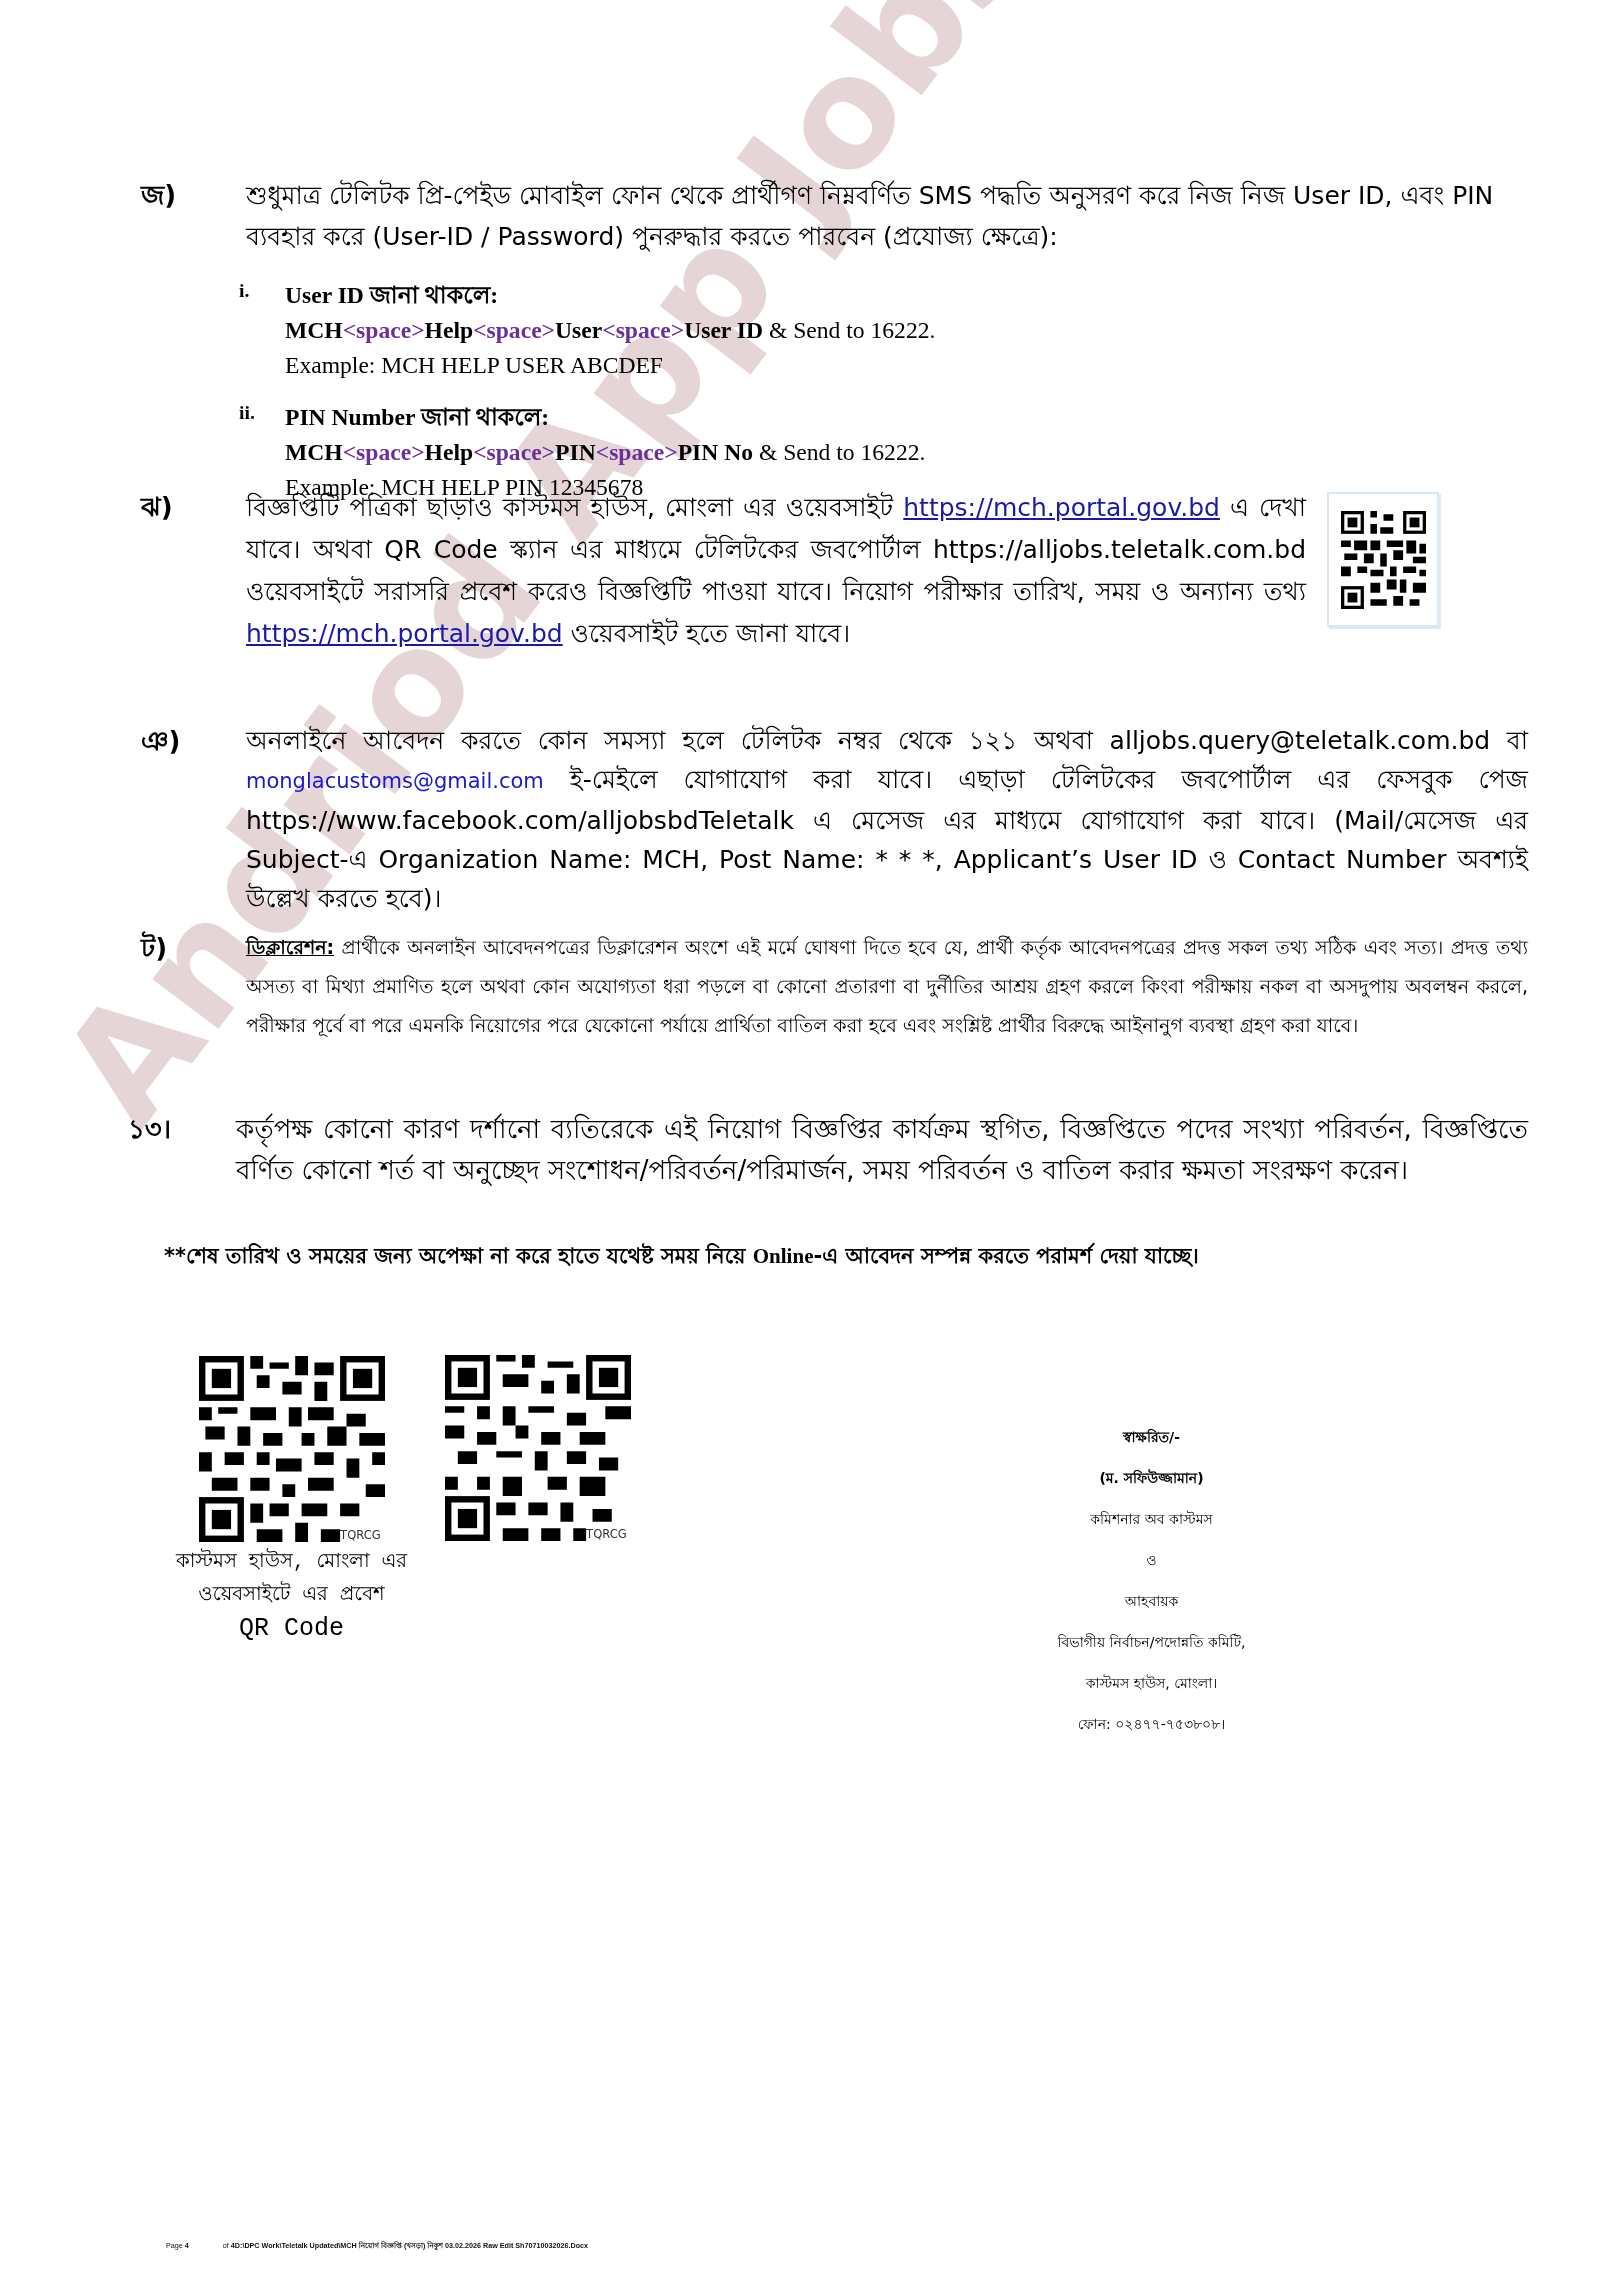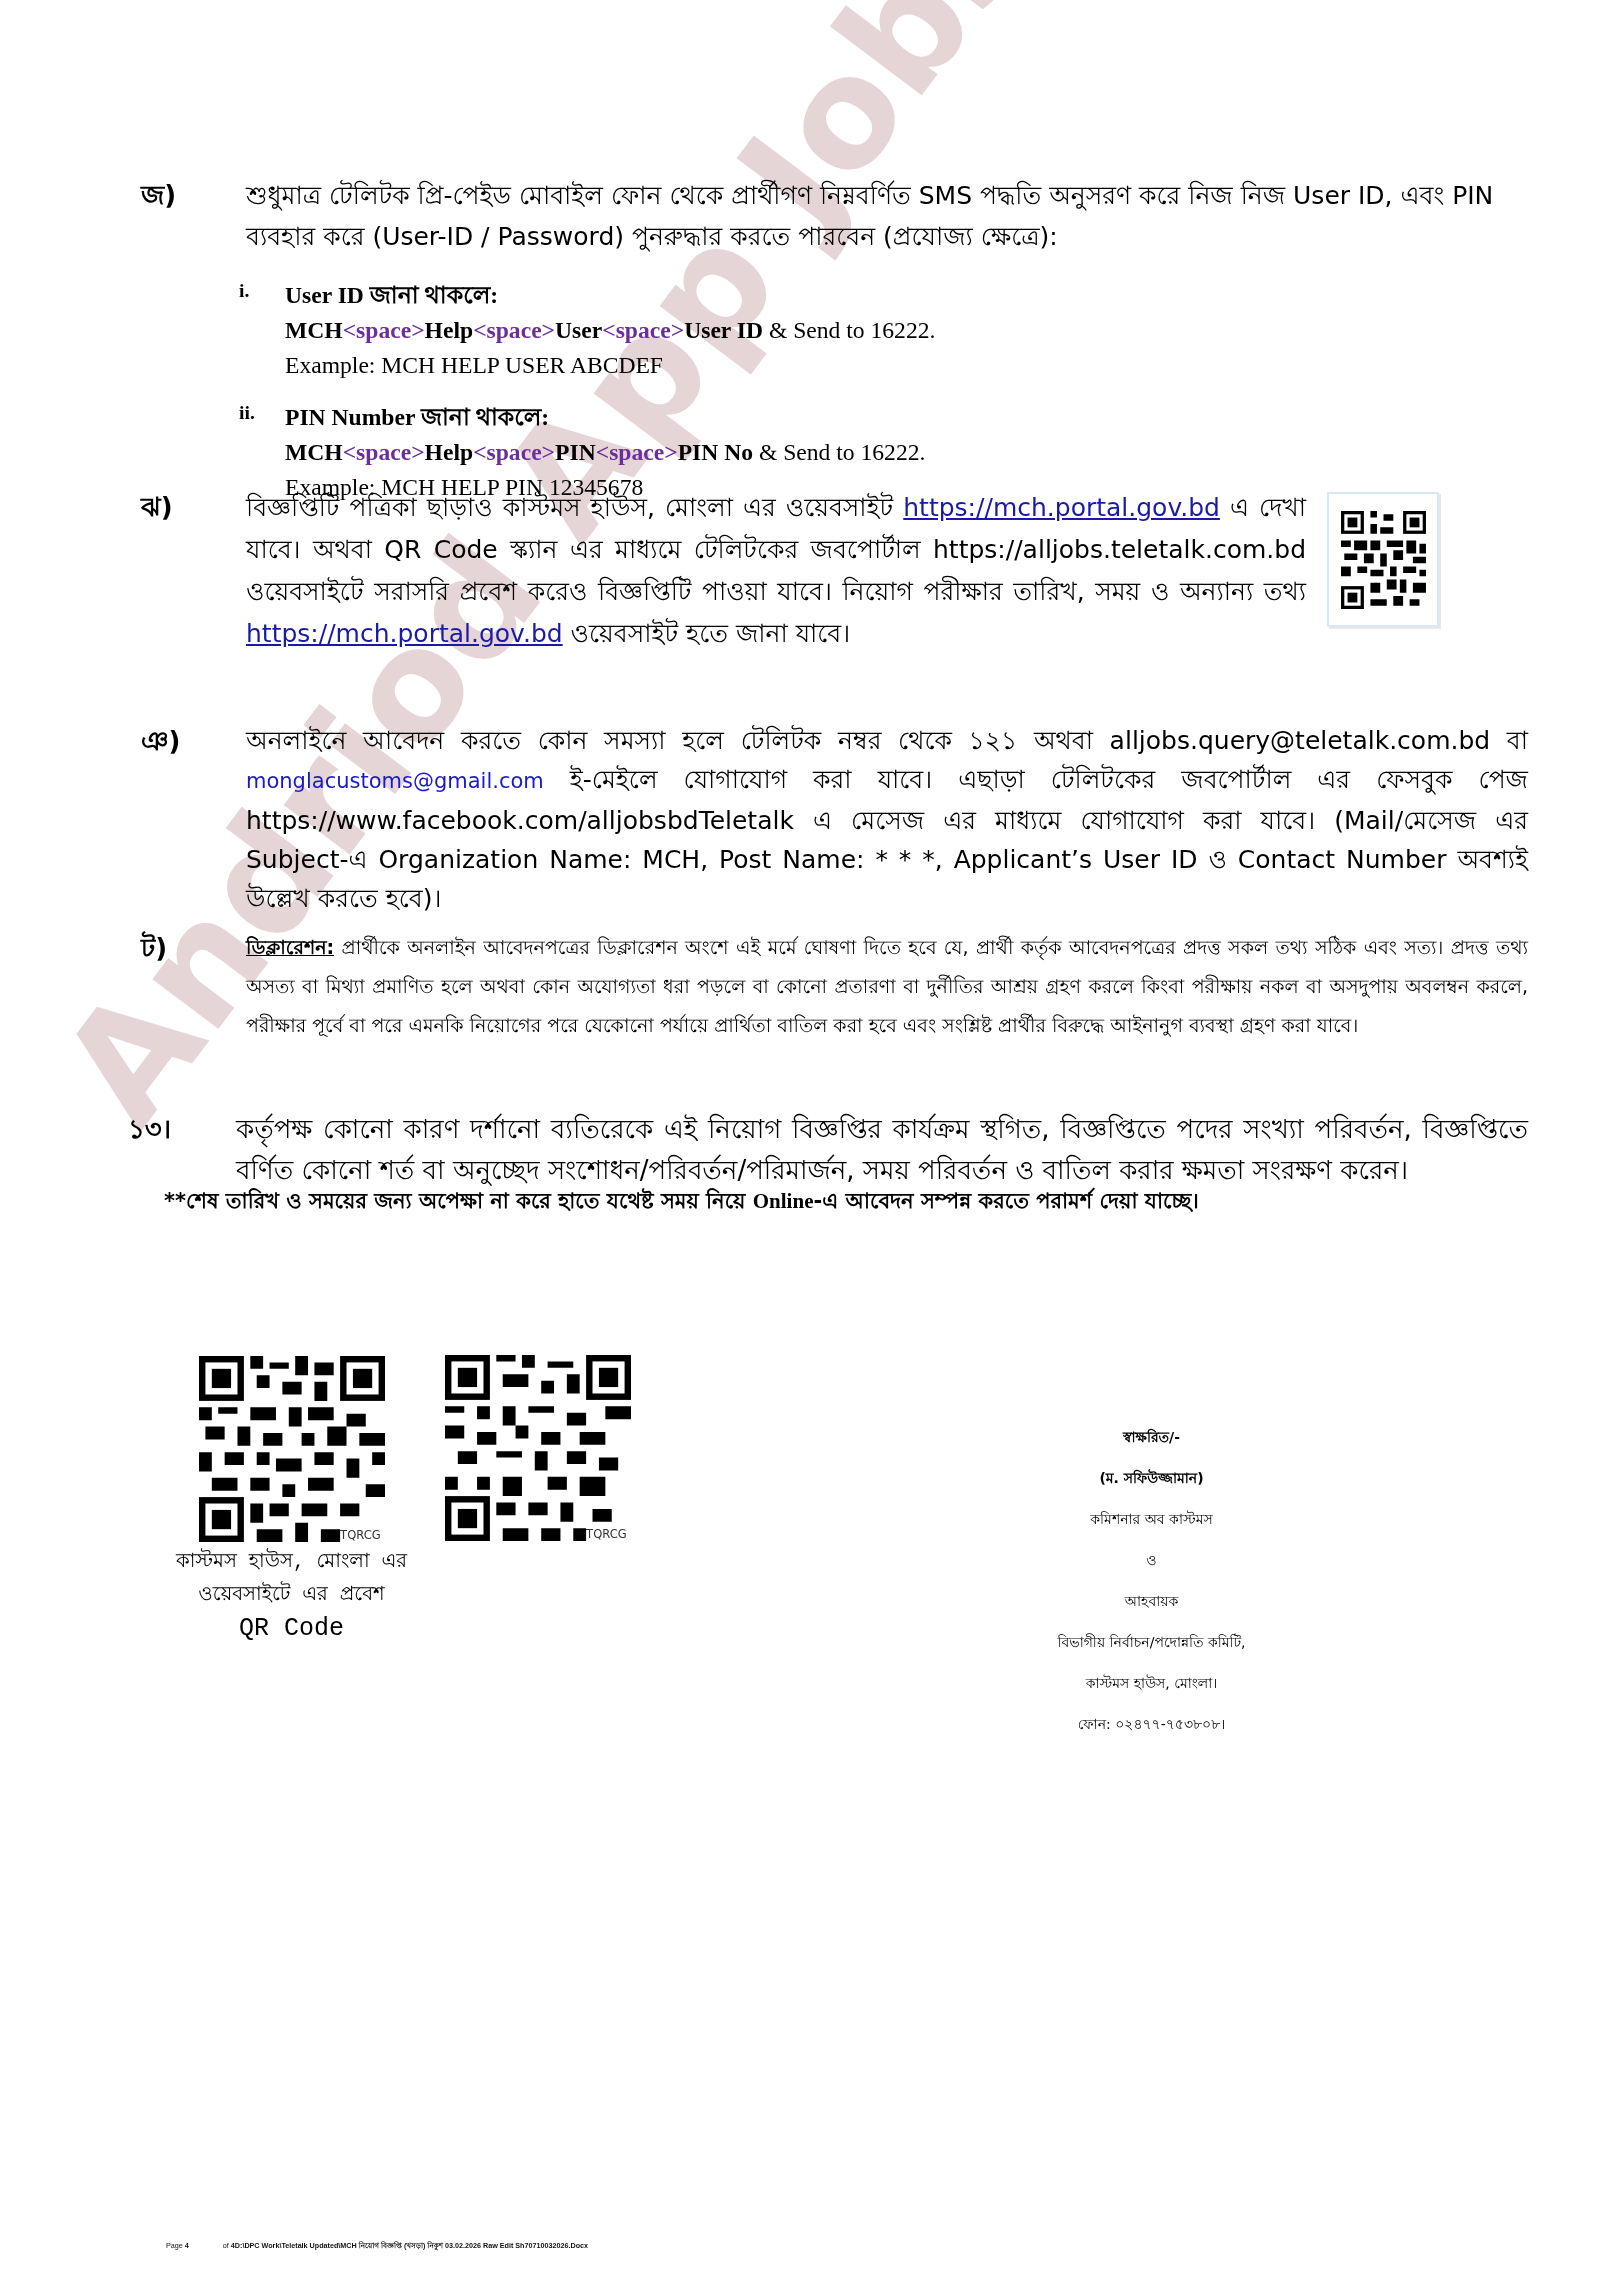--- a/index.html
+++ b/index.html
@@ -31,21 +31,21 @@
       background: #fff; border: 2px solid #d9e6f3; box-shadow: 2px 2px 0 #e8e8e8;
       display: flex; align-items: center; justify-content: center;
     }
     .qr-box { position: absolute; }
     .qr-caption { position: absolute; text-align: center; font-family: Liberation Mono, monospace; font-size: 19.6px; line-height: 33px; }
     .qr-caption .qrc { font-size: 25px; }
     .sign { position: absolute; left: 916px; width: 471px; top: 1417px; text-align: center; font-size: 14px; line-height: 41px; }
     .sign .b { font-weight: bold; }
     .footer { position: absolute; left: 134px; top: 2240px; font-family: "Liberation Sans", sans-serif; font-size: 7.2px; font-weight: bold; color: #111; }
     .footer .light { font-weight: normal; padding-left: 32px; }
-    .notice { position: absolute; left: 164px; top: 1185px; font-weight: bold; font-size: 21px; white-space: nowrap; }
+    .notice { position: absolute; left: 164px; top: 1240px; font-weight: bold; font-size: 21px; white-space: nowrap; }
     .notice .en { font-family: "Liberation Serif", serif; }
   </style>
 </head>
 <body>
 
 <div class="watermark">Andriod App Jobs Exam Alert</div>
 
 <div class="page">
 
   <div class="item" style="top:175px;">

